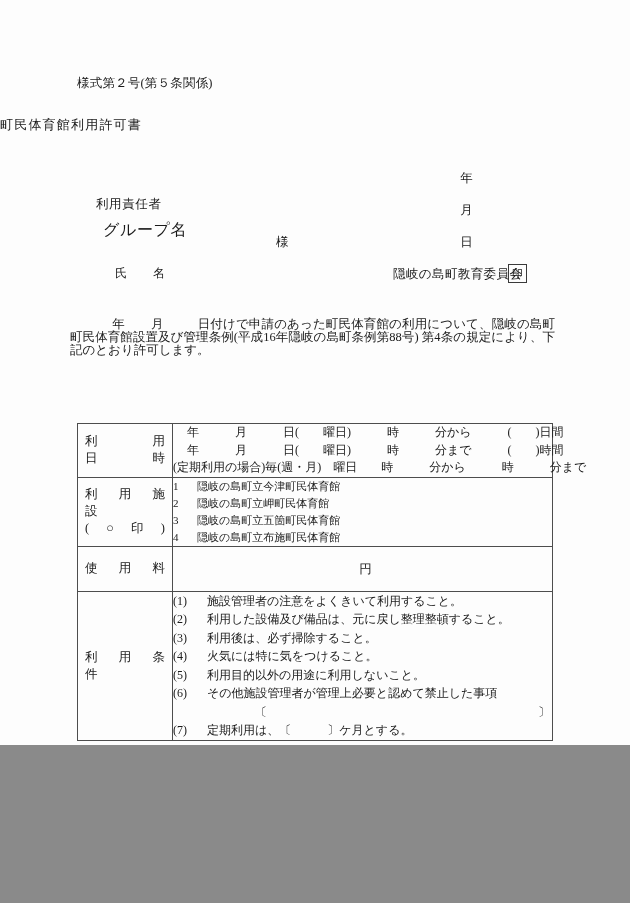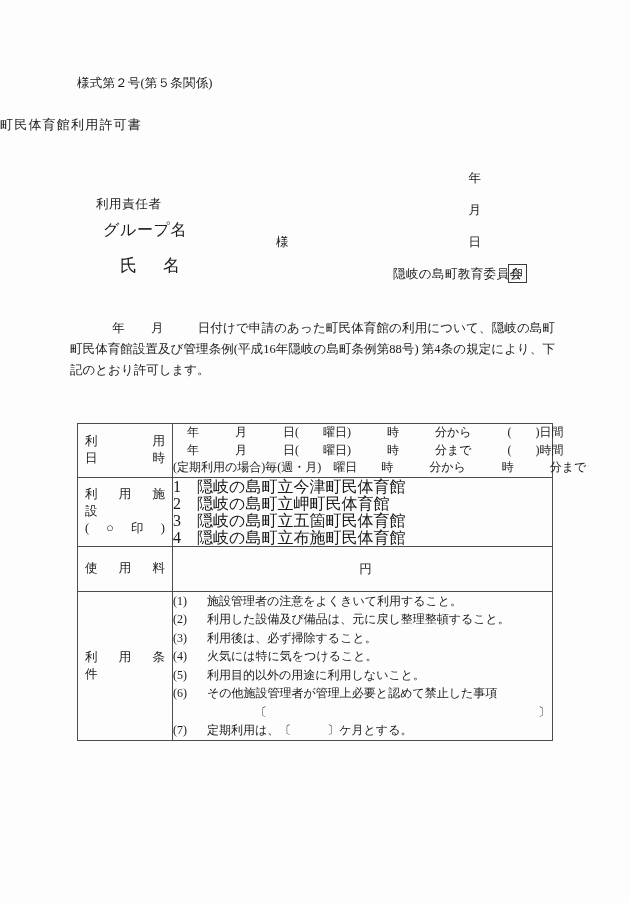--- a/index.html
+++ b/index.html
@@ -8,21 +8,21 @@
     padding: 0;
     background: #8a8a8a;
   }
   body {
     font-family: "Liberation Serif", "DejaVu Serif", serif;
     color: #1a1a1a;
   }
   .page {
     position: relative;
     width: 630px;
-    height: 903px;
+    height: 745px;
     background: #fdfdfd;
     margin: 0 auto;
     overflow: hidden;
     box-sizing: border-box;
   }
 
   
   .abs { position: absolute; white-space: pre; }
 
   
@@ -33,30 +33,31 @@
   }
   .doc-title {
     left: 0; top: 116px;
     width: 630px;
     text-align: left;
     font-size: 13px;
     letter-spacing: 1.2px;
     white-space: pre;
   }
   .date-line {
-    left: 456px; top: 155px;
-    font-size: 12.5px;
+    left: 440px; top: 155px;
+    font-size: 12.5px;
+    text-align: center;
   }
   .date-line span { display: inline-block; }
   .gap-s { width: 28px; }
 
   
   .resp-title { left: 88px; top: 196px; font-size: 12.5px; letter-spacing: 0.6px; margin-left: 8px; }
   .resp-group { left: 103px; top: 220px; font-size: 16px; letter-spacing: 0.6px; }
-  .resp-name  { left: 103px; top: 234px; font-size: 17px; }
+  .resp-name  { left: 103px; top: 250px; font-size: 12px; }
   .resp-name .sp { display: inline-block; width: 26px; }
   .resp-sama  { left: 276px; top: 234px; font-size: 12.5px; }
 
   
   .issuer { left: 393px; top: 266px; font-size: 12.5px; letter-spacing: 0.4px; }
   .seal-box {
     left: 508px; top: 264px;
     width: 17px; height: 17px;
     border: 1px solid #3a3a3a;
     font-size: 11px;
@@ -64,21 +65,21 @@
     text-align: center;
     letter-spacing: 0;
   }
 
   
   .body-par {
     position: absolute;
     left: 70px; top: 318px;
     width: 485px;
     font-size: 12.5px;
-    line-height: 21px;
+    line-height: 13px;
     text-align: justify;
     text-justify: inter-ideograph;
   }
   .body-par .indent { display: inline-block; width: 42px; }
   .body-par .blank-s { display: inline-block; width: 26px; }
   .body-par .blank-m { display: inline-block; width: 34px; }
 
   
   .form-table {
     position: absolute;
@@ -108,21 +109,21 @@
     text-align-last: justify;
     padding: 0 7px;
   }
 
   
   .r-datetime { padding: 5px 6px 5px 8px; line-height: 17.5px; font-size: 12px; }
   .r-datetime .ln { display: block; white-space: pre; }
   .r-datetime .ln1, .r-datetime .ln2 { padding-left: 14px; }
 
   
-  .r-fac { padding: 6px 6px 6px 22px; line-height: 17px; font-size: 16px; }
+  .r-fac { padding: 6px 6px 6px 22px; line-height: 17px; font-size: 11px; }
   .r-fac .item { display: block; white-space: pre; }
   .r-fac .num { display: inline-block; width: 24px; }
 
   
   .r-fee {
     height: 44px;
     text-align: center;
     font-size: 12.5px;
     position: relative;
   }

